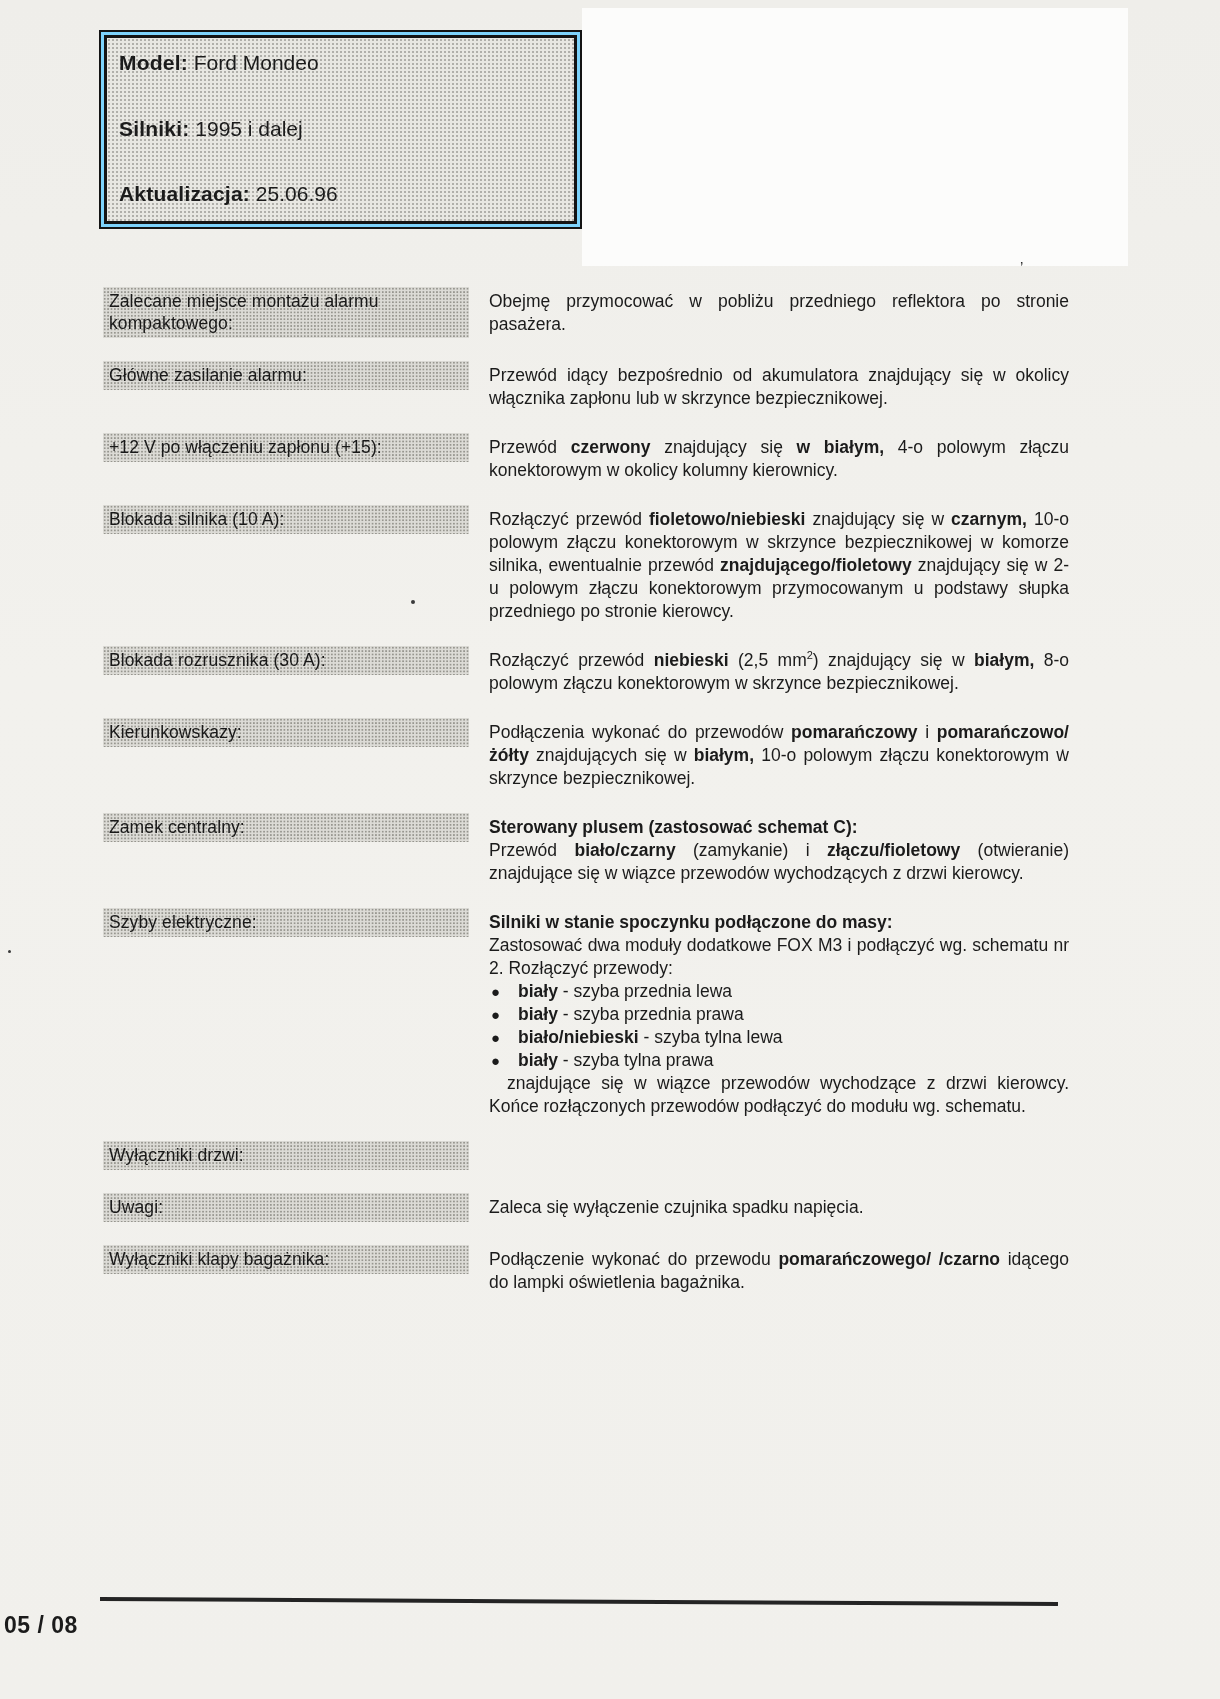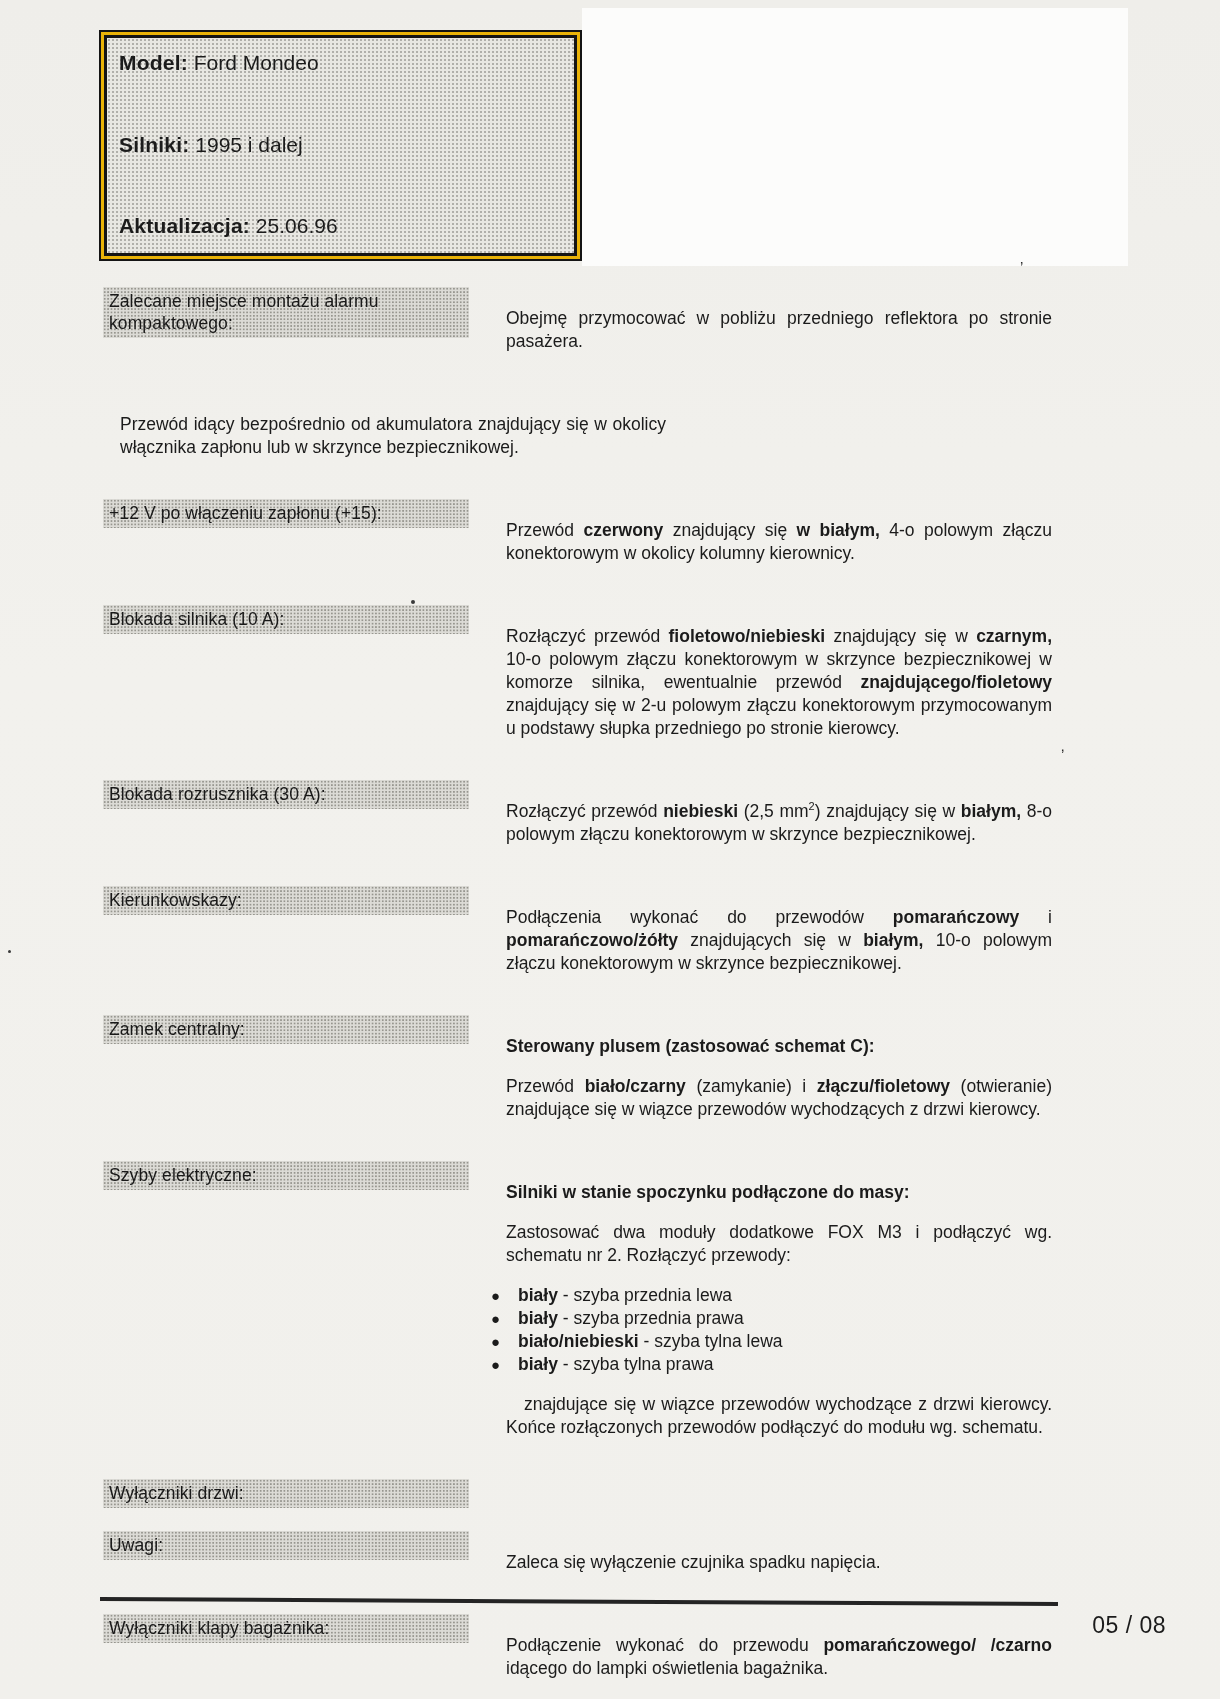--- a/index.html
+++ b/index.html
@@ -31,25 +31,25 @@
   .halftone-dark {
     background-color: #dcdbd6;
     background-image: radial-gradient(circle, #97968f 1px, rgba(0,0,0,0) 1.2px);
     background-size: 3.4px 3.4px;
   }
 
   
   .header-box {
     position: absolute;
     left: 99px; top: 30px;
-    width: 483px; height: 231px;
+    width: 483px; height: 199px;
     border: 2px solid #141414;
     padding: 3px;
     box-sizing: border-box;
-    background: #eab308;
+    background: #7dd3fc;
   }
   .header-box-inner {
     border: 3px solid #141414;
     box-sizing: border-box;
     height: 100%;
     display: flex;
     flex-direction: column;
     justify-content: space-between;
     padding: 13px 10px 15px 12px;
     font-size: 21px;
@@ -82,21 +82,21 @@
     color: #191919;
   }
   .sec-content {
     flex: 0 0 580px;
     width: 580px;
     font-size: 17.5px;
     line-height: 23px;
     text-align: justify;
     padding-top: 3px;
   }
-  .sec-content p { margin: 17px; }
+  .sec-content p { margin: 0; }
   .sec-content p.indent { text-indent: 18px; }
   .sec-content b { font-weight: bold; }
   .sec-content sup { font-size: 11px; line-height: 0; }
   .sec-content ul {
     list-style: none;
     margin: 0; padding: 0;
     text-align: left;
   }
   .sec-content li { display: flex; line-height: 23px; }
   .bullet {
@@ -111,24 +111,24 @@
   .footer-line {
     position: absolute;
     left: 100px; top: 1597px;
     width: 958px; height: 4px;
     background: #242424;
     transform: rotate(0.3deg);
     transform-origin: left center;
   }
   .page-number {
     position: absolute;
-    left: 12px; top: 1612px;
+    left: 4px; top: 1612px;
     width: 1154px;
-    text-align: right;
-    font-weight: normal;
+    text-align: left;
+    font-weight: bold;
     font-size: 23px;
     letter-spacing: 0.5px;
   }
 
   
   .speck { position: absolute; color: #2a2a2a; font-size: 15px; }
   .speck-dot {
     position: absolute; width: 4px; height: 4px;
     background: #3a3a3a; border-radius: 50%;
   }
@@ -156,20 +156,21 @@
 </div>
 
 <main class="content">
     <section class="section">
     <div class="sec-label halftone-dark">Zalecane miejsce montażu alarmu kompaktowego:</div>
     <div class="sec-content">
         <p><span>Obejmę przymocować w pobliżu przedniego reflektora po stronie pasażera.</span></p>
       </div>
   </section>
     <section class="section">
+    <div class="sec-label halftone-dark">Główne zasilanie alarmu:</div>
     <div class="sec-content">
         <p><span>Przewód idący bezpośrednio od akumulatora znajdujący się w okolicy włącznika zapłonu lub w skrzynce bezpiecznikowej.</span></p>
       </div>
   </section>
     <section class="section">
     <div class="sec-label halftone-dark">+12 V po włączeniu zapłonu (+15):</div>
     <div class="sec-content">
         <p><span>Przewód </span><b>czerwony</b><span> znajdujący się </span><b>w białym,</b><span> 4-o polowym złączu konektorowym w okolicy kolumny kierownicy.</span></p>
       </div>
   </section>

